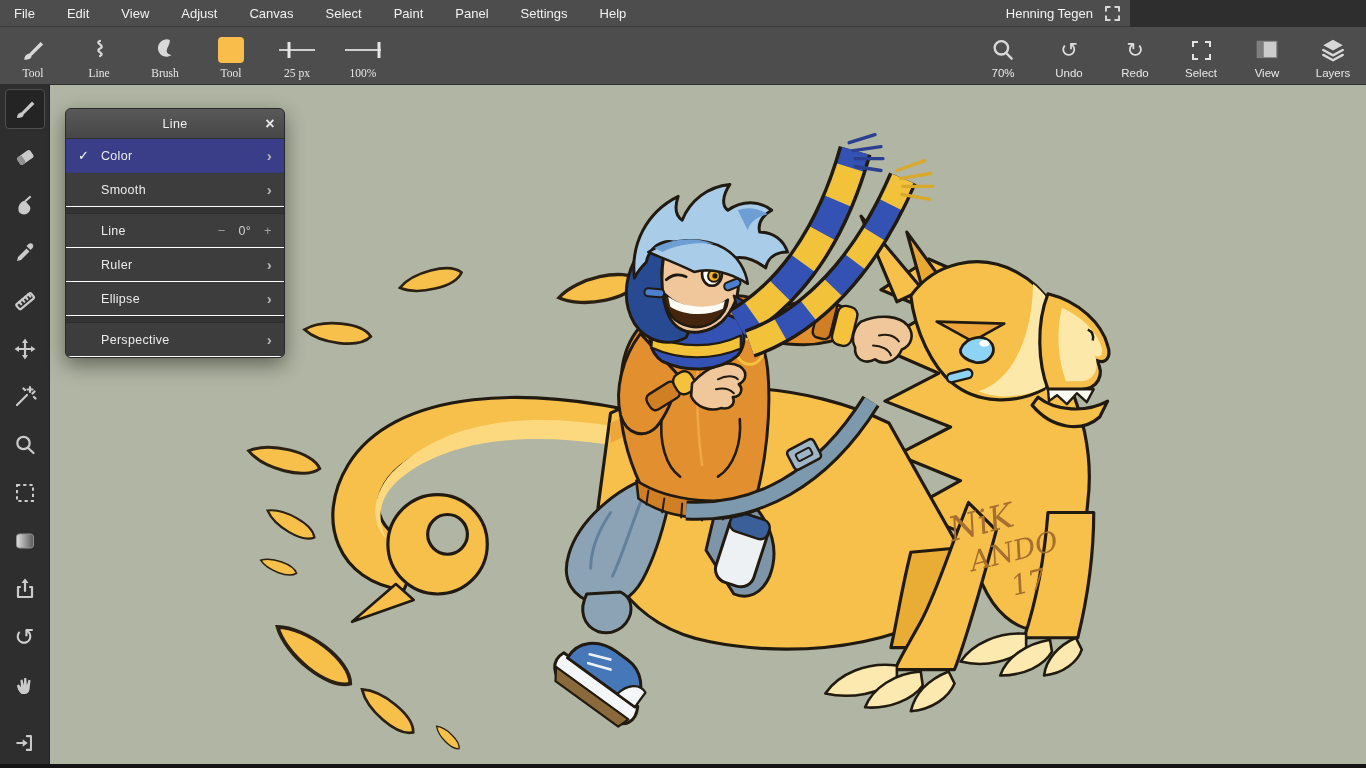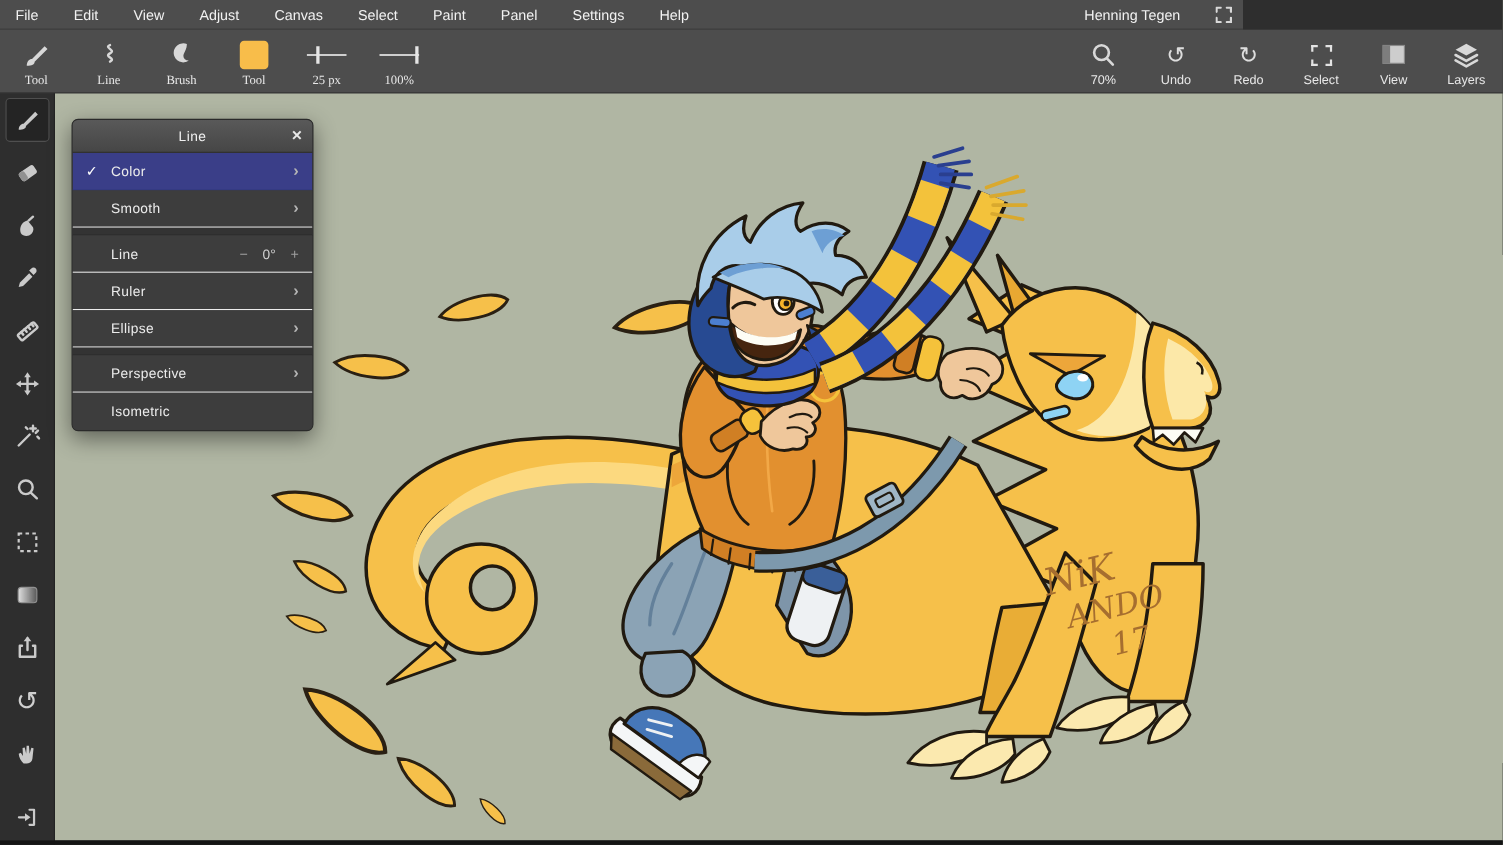--- a/index.html
+++ b/index.html
@@ -5,21 +5,21 @@
   * { margin:0; padding:0; box-sizing:border-box; }
   html,body { width:1366px; height:768px; overflow:hidden;
     font-family:"Liberation Sans","DejaVu Sans",sans-serif; background:#2e2e2e; }
 
   
   .menubar { position:absolute; left:0; top:0; width:1130px; height:27px;
     background:#4d4d4d; border-bottom:1px solid #3a3a3a;
     display:flex; align-items:center; color:#f2f2f2; font-size:13px; }
   .menu-item { padding:0 16px; height:27px; line-height:27px; cursor:default; }
   .menu-item:first-child { padding-left:14px; }
-  .menubar-right { margin-left:auto; display:flex; align-items:center; gap:32px; padding-right:10px; }
+  .menubar-right { margin-left:auto; display:flex; align-items:center; gap:12px; padding-right:10px; }
   .username { font-size:13px; color:#f2f2f2; }
 
   
   .toolbar { position:absolute; left:0; top:27px; width:1366px; height:58px;
     background:#4d4d4d; border-bottom:1px solid #2f2f2f; display:flex; }
   .tb-group-left { display:flex;font-family:Liberation Serif, serif; }
   .tb-group-right { margin-left:auto; display:flex; }
   .tb-item { width:66px; display:flex; flex-direction:column; align-items:center; justify-content:flex-end; padding-bottom:5px; }
   .tb-icon { height:32px; display:flex; align-items:center; justify-content:center; }
   .tb-label { font-size:11.5px; color:#e8e8e8; margin-top:1px; }
@@ -511,17 +511,13 @@
     <span class="check"></span>
     <span class="plabel">Ellipse</span>
     <span class="chev">›</span>
   </div>
   <div class="psep"></div>
   <div class="prow">
     <span class="check"></span>
     <span class="plabel">Perspective</span>
     <span class="chev">›</span>
   </div>
-  <div class="prow" style="border-bottom:none">
-    <span class="check"></span>
-    <span class="plabel">Isometric</span>
-  </div>
 </div>
 
 </body></html>

